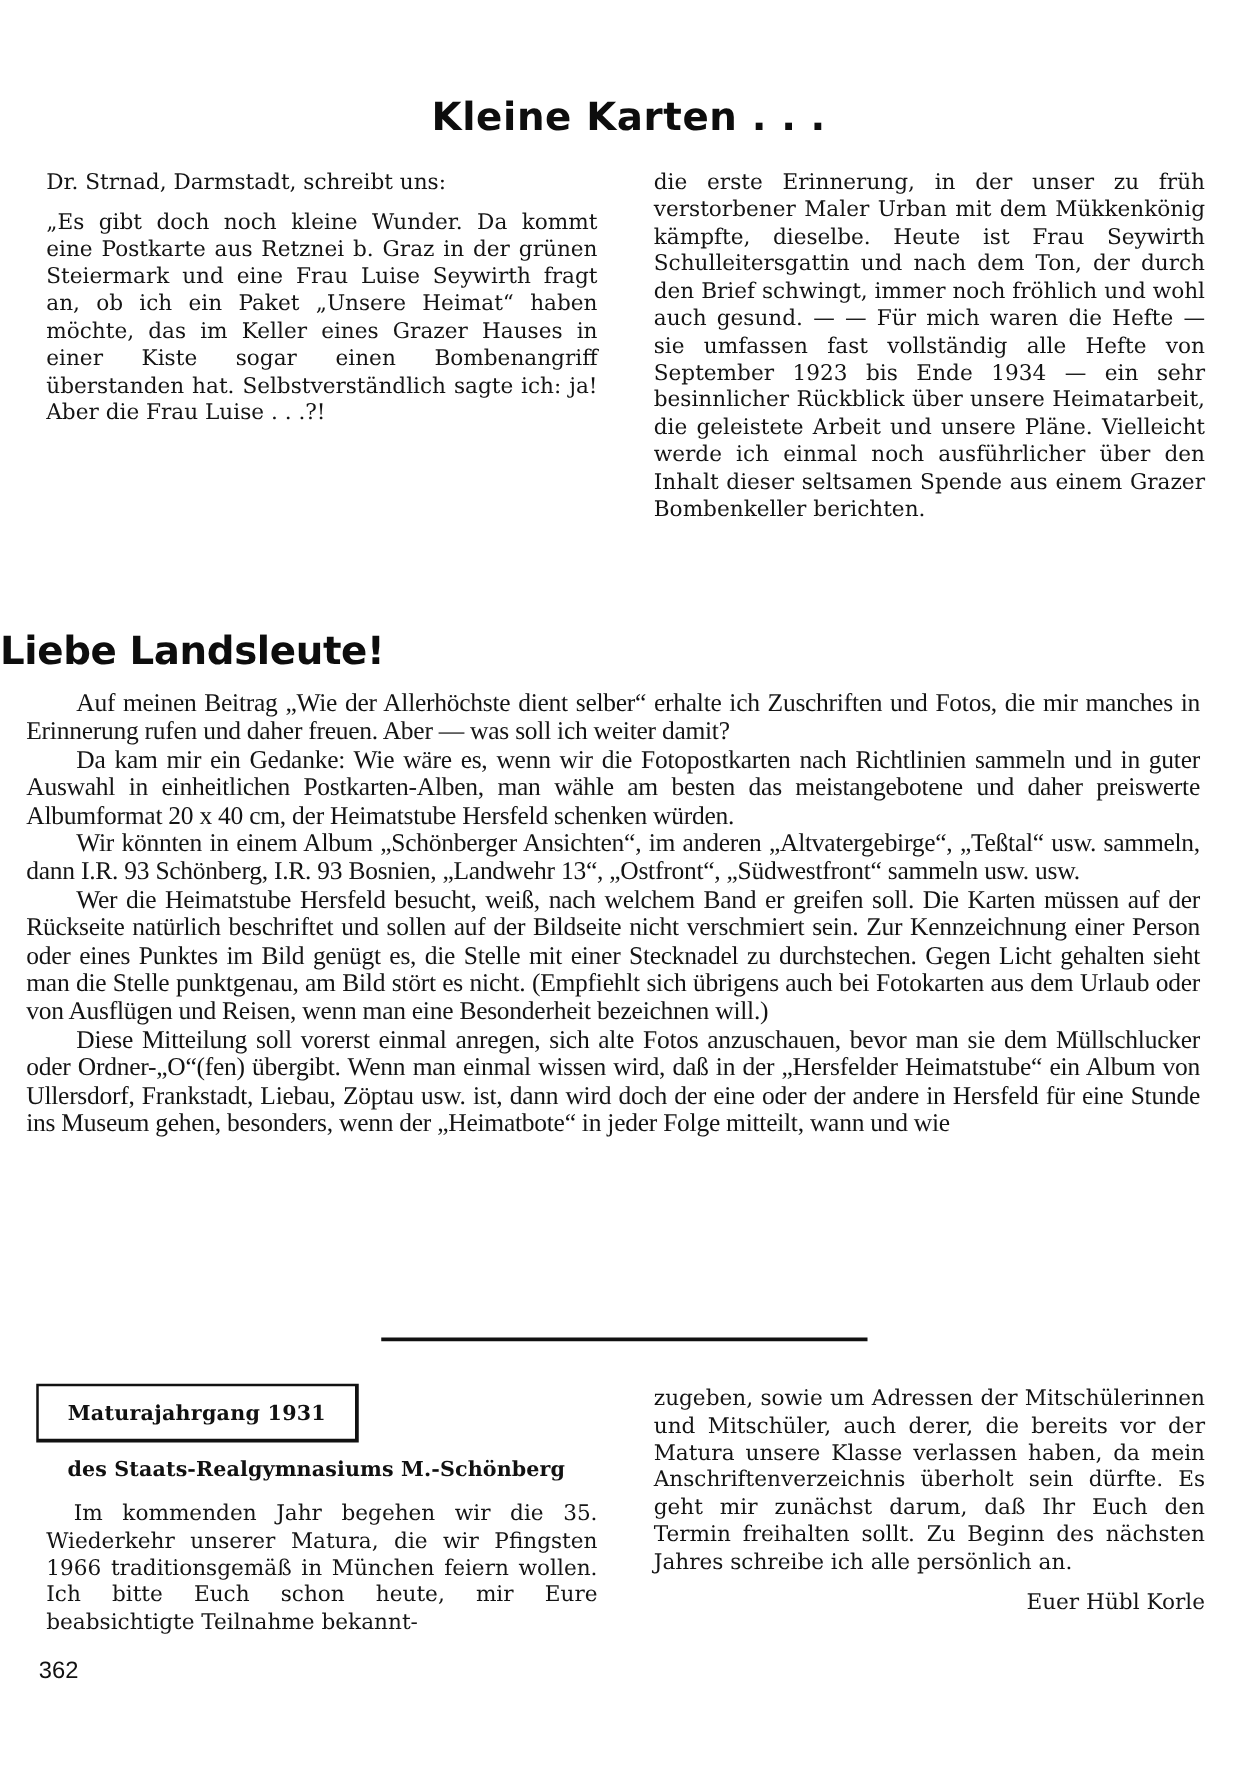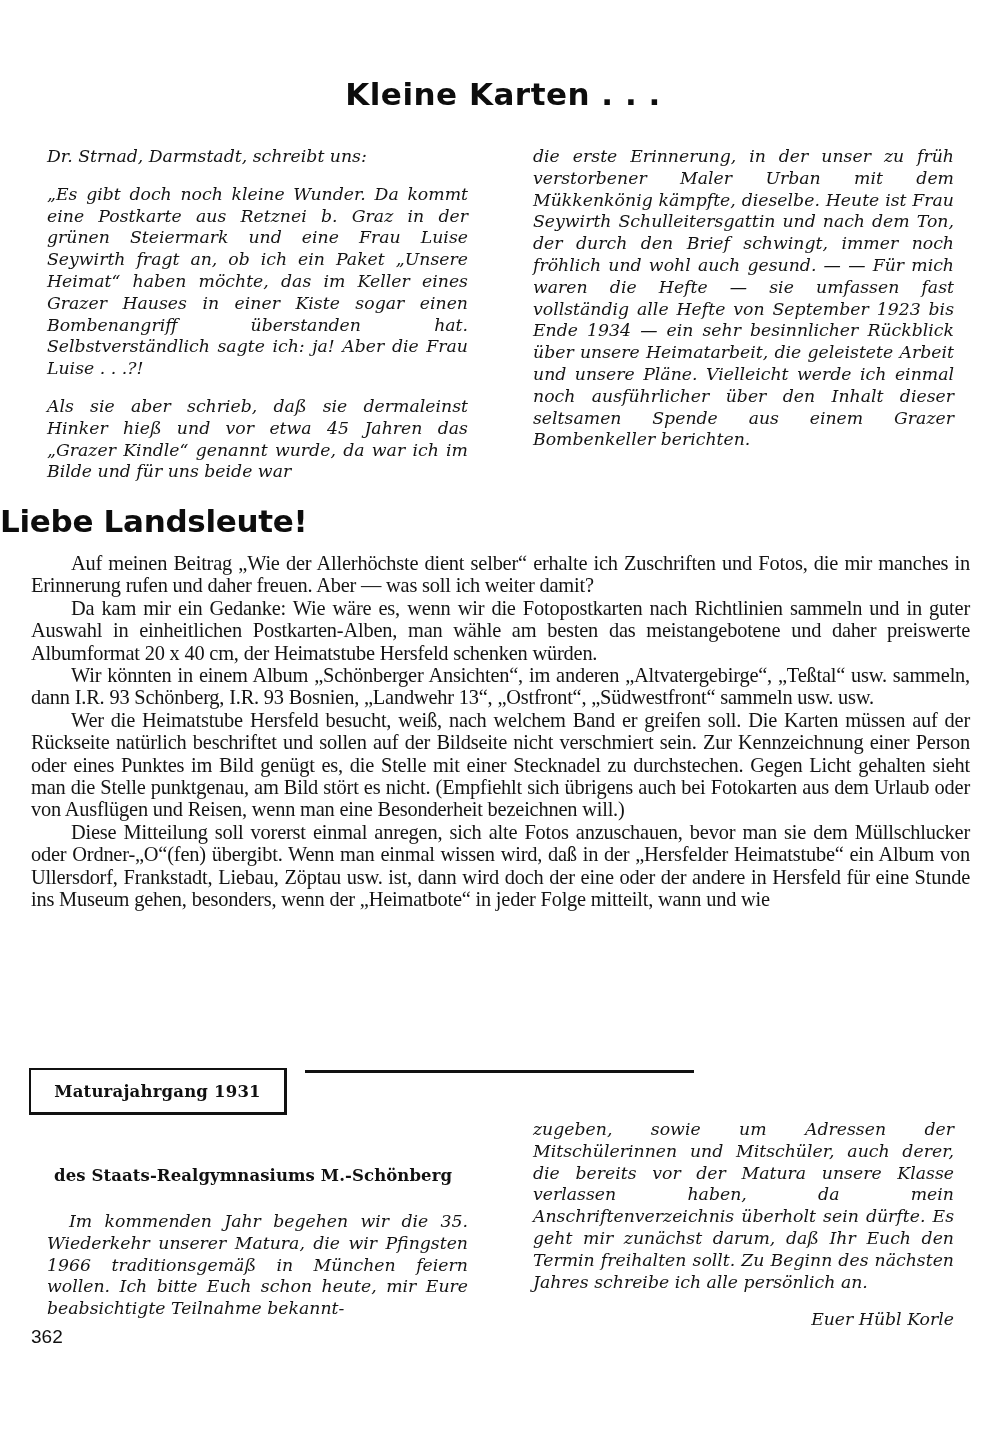--- a/index.html
+++ b/index.html
@@ -24,58 +24,58 @@
       padding-left: 6px;
     }
 
     .col-text {
       font-family: "DejaVu Serif", serif;
       font-size: 17.3px;
       line-height: 21.8px;
       text-align: justify;
       color: #141414;
     }
-    .col-text p { margin: 16px; font-style: italic; }
+    .col-text p { margin: 6px; }
     .para-gap { margin-top: 10px !important; }
     .right-align { text-align: right; }
 
     .sec1-left  { left: 31px;  top: 130px; width: 453px; }
     .sec1-right { left: 517px; top: 130px; width: 453px; }
 
     .title-liebe {
       left: 0; width: 1000px; top: 503px;
       font-family: "DejaVu Sans", sans-serif;
       font-weight: bold;
       font-size: 31px;
       letter-spacing: -0.3px;
       color: #0d0d0d;
     }
 
     .full-text {
-      left: 31px; top: 552px; width: 939px;
+      left: 21px; top: 552px; width: 939px;
       font-family: "Liberation Serif", serif;
       font-size: 20.4px;
       line-height: 22.4px;
       text-align: justify;
       color: #141414;
       letter-spacing: -0.2px;
     }
     .full-text p { text-indent: 40px; margin: 0; }
     .signature-line {
       display: flex; justify-content: space-between;
     }
     .signature-line .sig { font-weight: bold; }
 
     .divider {
       left: 305px; top: 1070px; width: 389px; height: 3px;
       background: #111111;
     }
 
     .box {
-      left: 29px; top: 1068px; width: 258px; height: 47px;
+      left: 29px; top: 1107px; width: 258px; height: 47px;
       border: 2px solid #111111;
       border-top-width: 2px;
       border-right-width: 3px;
       border-bottom-width: 3px;
       display: flex; align-items: center; justify-content: center;
       font-family: "DejaVu Serif", serif;
       font-weight: bold;
       font-size: 16.5px;
       letter-spacing: 0.2px;
     }
@@ -100,21 +100,20 @@
     }
   </style>
 </head>
 <body>
 
 <div class="abs title-kleine">Kleine Karten . . .</div>
 
 <div class="abs col-text sec1-left">
   <p class="text-left" style="text-align:left;">Dr. Strnad, Darmstadt, schreibt uns:</p>
   <p class="para-gap">„Es gibt doch noch kleine Wunder. Da kommt eine Postkarte aus Retznei b. Graz in der grünen Steiermark und eine Frau Luise Seywirth fragt an, ob ich ein Paket „Unsere Heimat“ haben möchte, das im Keller eines Grazer Hauses in einer Kiste sogar einen Bombenangriff überstanden hat. Selbstverständlich sagte ich: ja! Aber die Frau Luise . . .?!</p>
-  <p class="para-gap">Als sie aber schrieb, daß sie dermaleinst Hinker hieß und vor etwa 45 Jahren das „Grazer Kindle“ genannt wurde, da war ich im Bilde und für uns beide war</p>
 </div>
 
 <div class="abs col-text sec1-right">
   <p>die erste Erinnerung, in der unser zu früh verstorbener Maler Urban mit dem Mükkenkönig kämpfte, dieselbe. Heute ist Frau Seywirth Schulleitersgattin und nach dem Ton, der durch den Brief schwingt, immer noch fröhlich und wohl auch gesund. — — Für mich waren die Hefte — sie umfassen fast vollständig alle Hefte von September 1923 bis Ende 1934 — ein sehr besinnlicher Rückblick über unsere Heimatarbeit, die geleistete Arbeit und unsere Pläne. Vielleicht werde ich einmal noch ausführlicher über den Inhalt dieser seltsamen Spende aus einem Grazer Bombenkeller berichten.</p>
 </div>
 
 <div class="abs title-liebe">Liebe Landsleute!</div>
 
 <div class="abs full-text">
   <p>Auf meinen Beitrag „Wie der Allerhöchste dient selber“ erhalte ich Zuschriften und Fotos, die mir manches in Erinnerung rufen und daher freuen. Aber — was soll ich weiter damit?</p>

